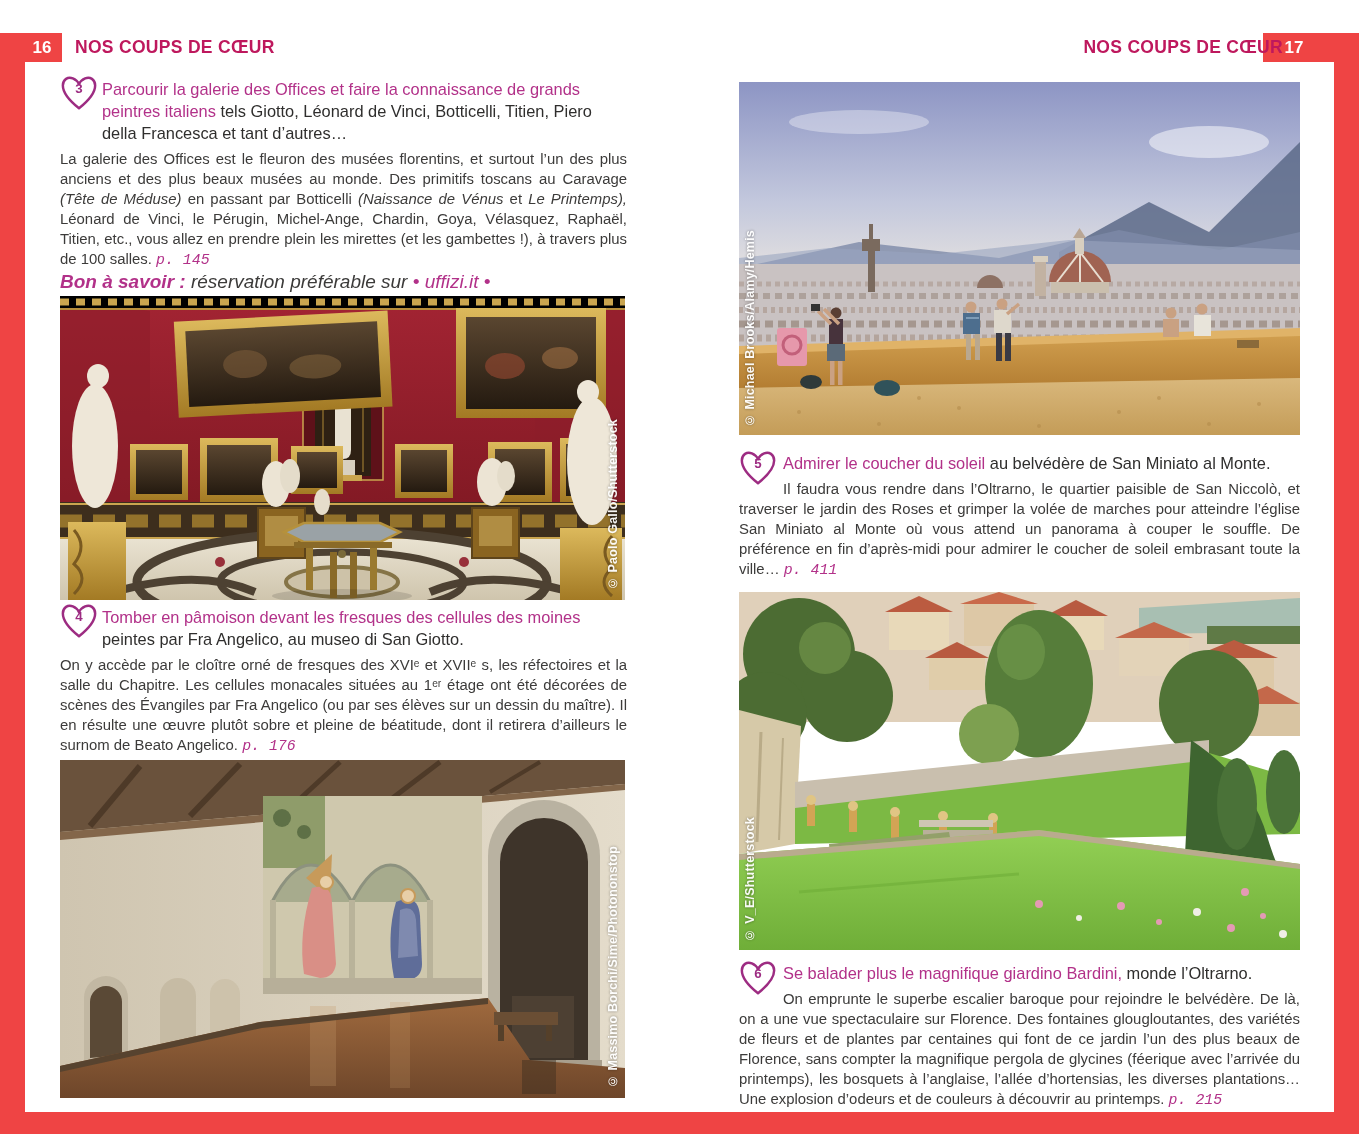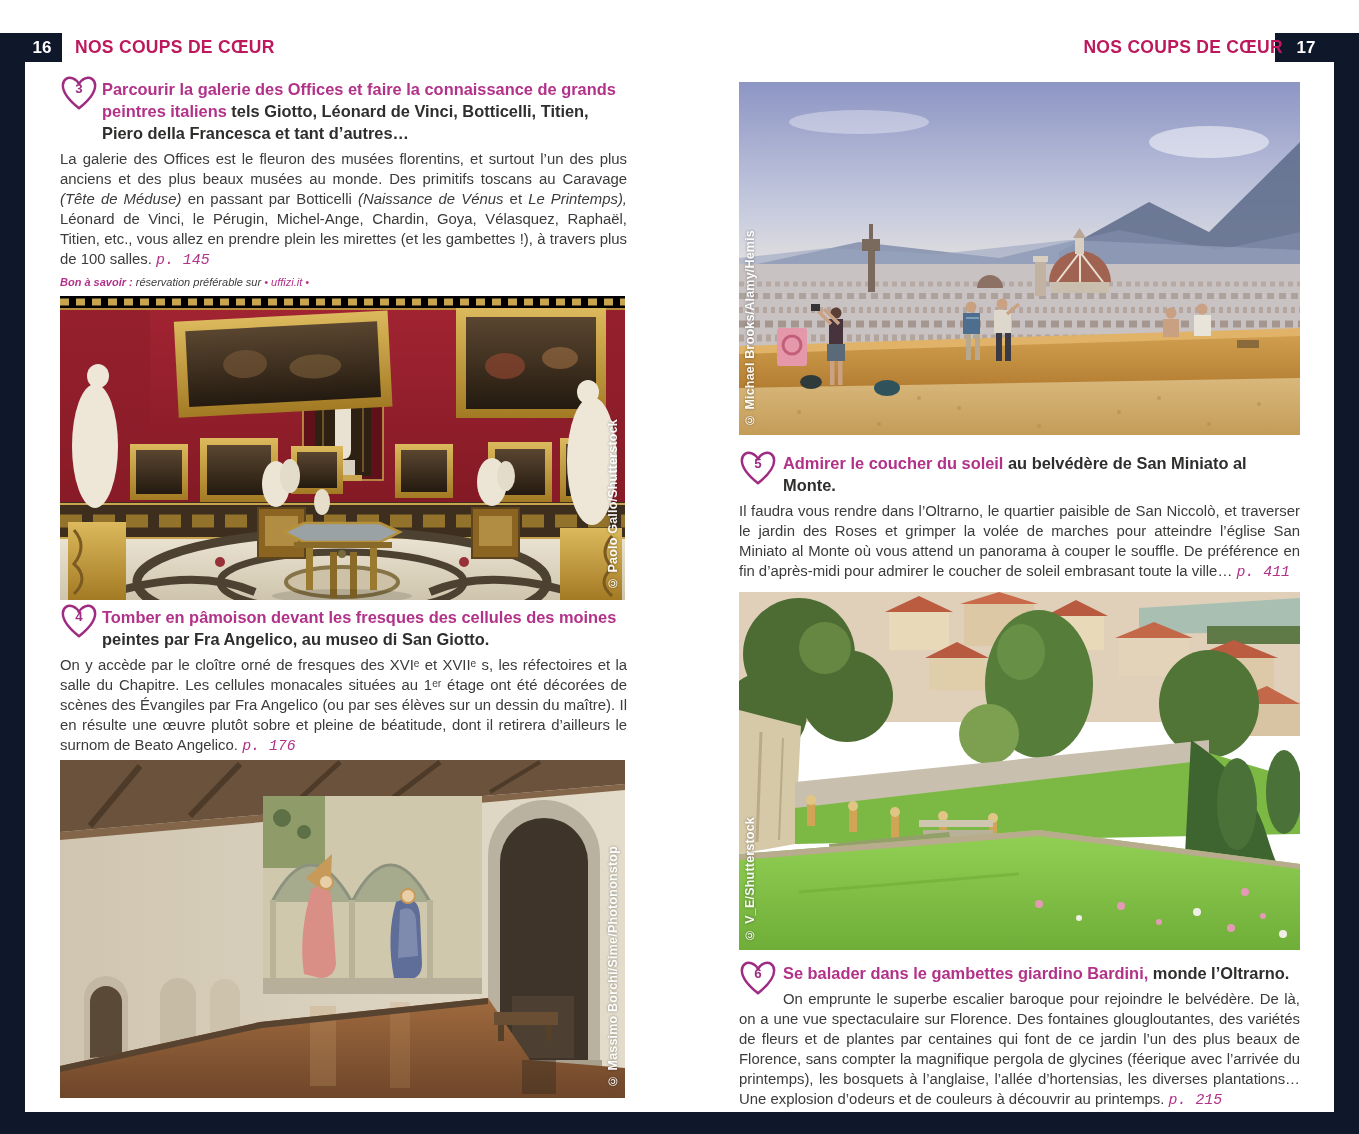--- a/index.html
+++ b/index.html
@@ -1,36 +1,36 @@
 <!DOCTYPE html>
 <html><head>
 <meta charset="utf-8">
 <style>
   html,body{margin:0;padding:0;background:#fff;}
   .page{position:relative;width:1359px;height:1134px;background:#fff;overflow:hidden;
         font-family:"Liberation Sans",sans-serif;}
-  .mg{background:#0f172a;}
+  .mg{background:#ef4444;}
   .strip-left{position:absolute;left:0;top:33px;width:25px;height:1101px;}
   .strip-right{position:absolute;right:0;top:33px;width:25px;height:1101px;}
   .bar-bottom{position:absolute;left:0;top:1112px;width:1359px;height:22px;}
   .pgnum{position:absolute;top:33px;height:29px;line-height:29px;color:#fff;
          font-weight:700;font-size:17px;text-align:center;box-sizing:border-box;}
   .pgnum.left{left:0;width:62px;padding-left:22px;}
-  .pgnum.right{right:0;width:84px;padding-right:22px;}
+  .pgnum.right{right:12px;width:84px;padding-right:22px;}
   .hdr{position:absolute;top:37px;font-size:17.5px;font-weight:700;color:#be185d;letter-spacing:.3px;}
   .hdr.left{left:75px;}
   .hdr.right{right:76px;}
   .item{position:absolute;color:#3c3b3a;}
   .hwrap{position:relative;}
-  .head{margin:0;font-weight:700;font-size:16.4px;line-height:22px;color:#2f2e2d;}
+  .head{margin:0;font-weight:400;font-size:16.4px;line-height:22px;color:#2f2e2d;}
   .head-ind{padding-left:42px;}
   .accent{color:#b23189;}
   .body{font-size:14.9px;line-height:20px;text-align:justify;margin:5px 0 0;}
   .pref{color:#b23189;font-style:italic;font-family:Liberation Mono, monospace;}
-  .note{font-size:11px;line-height:20px;font-style:italic;margin:2px 0 0;}
+  .note{font-size:19px;line-height:20px;font-style:italic;margin:2px 0 0;}
   .note .lbl{color:#b23189;font-weight:700;}
   .note .lnk{color:#b23189;}
   .heart-abs{position:absolute;left:0;top:-3px;width:38px;height:38px;}
   .heart-fl{float:left;width:44px;height:45px;}
   .heart-fl svg{margin-top:-2px;}
   .hn{font:700 14px "Liberation Sans",sans-serif;fill:#9d2c82;text-anchor:middle;}
   figure.photo{position:absolute;margin:0;overflow:hidden;}
   figure.photo svg{display:block;}
   .credit{position:absolute;writing-mode:vertical-rl;transform:rotate(180deg);color:#fff;
           font-size:12.5px;font-weight:700;letter-spacing:.2px;opacity:.95;
@@ -429,17 +429,17 @@
     <figcaption class="credit l">© V_E/Shutterstock</figcaption>
   </figure>
 
   <section class="item" id="it6">
     <span class="heart-fl">
       <svg viewBox="0 0 40 40" width="38" height="38">
         <path d="M20,35 C10,27 3,19 3,11 C3,4.5 8.5,1.5 13.5,3.6 C16.5,4.8 19,7.6 20,9.6 C21,7.6 23.5,4.8 26.5,3.6 C31.5,1.5 37,4.5 37,11 C37,19 30,27 20,35 Z" fill="#fff" stroke="#9d2c82" stroke-width="2.6" stroke-linejoin="round"></path>
         <text class="hn" x="20" y="19">6</text>
       </svg>
     </span>
-    <h3 class="head"><span class="accent">Se balader dans le gambettes giardino Bardini,</span><span> monde l’Oltrarno.</span></h3>
+    <h3 class="head"><span class="accent">Se balader plus le magnifique giardino Bardini,</span><span> monde l’Oltrarno.</span></h3>
     <p class="body"><span>On emprunte le superbe escalier baroque pour rejoindre le belvédère. De là, on a une vue spectaculaire sur Florence. Des fontaines glougloutantes, des variétés de fleurs et de plantes par centaines qui font de ce jardin l’un des plus beaux de Florence, sans compter la magnifique pergola de glycines (féerique avec l’arrivée du printemps), les bosquets à l’anglaise, l’allée d’hortensias, les diverses plantations… Une explosion d’odeurs et de couleurs à découvrir au printemps. </span><i class="pref">p. 215</i></p>
   </section>
 
 </div>
 
 </body></html>

